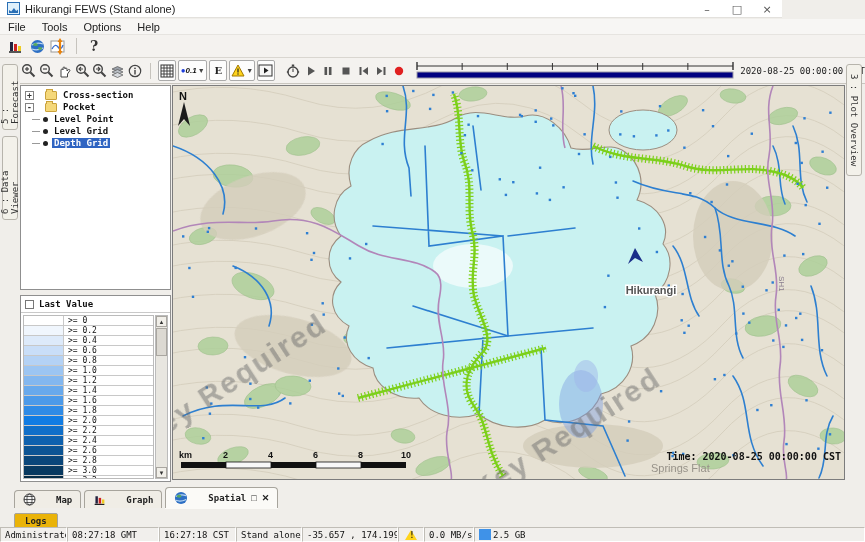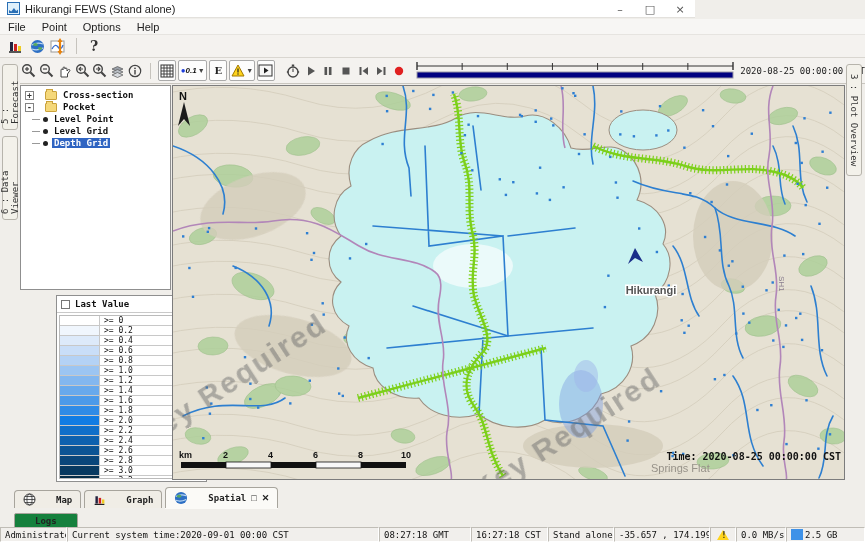--- a/index.html
+++ b/index.html
@@ -1,21 +1,21 @@
 <!DOCTYPE html>
 <html><head>
 <meta charset="utf-8">
 <style>
   * { margin:0; padding:0; box-sizing:border-box; }
   html,body { width:865px; height:542px; overflow:hidden; background:#fff;
     font-family:"Liberation Sans", sans-serif; }
   .app { position:relative; width:865px; height:542px; background:#f0eeea; }
 
   
-  .titlebar { position:absolute; left:0; top:0; width:695px; height:18px; background:#fff;
+  .titlebar { position:absolute; left:0; top:0; width:782px; height:18px; background:#fff;
     border-bottom:1px solid #e3e1dd; display:flex; align-items:center; }
   .app-icon { width:13px; height:13px; margin:0 5px 0 7px; border:1px solid #2a6fb5;
     background:#dff0fb; display:inline-block; position:relative; }
   .app-icon::after{ content:""; position:absolute; left:1px; right:1px; bottom:1px; height:5px;
     background:#2a6fb5; clip-path:polygon(0 100%,0 40%,25% 70%,55% 0,80% 60%,100% 30%,100% 100%); }
   .title-text { font-size:11px; color:#222; }
   .win-controls { margin-left:auto; display:flex; height:100%; }
   .win-btn { width:30px; height:18px; display:flex; align-items:center; justify-content:center;
     font-size:11px; color:#555; font-family:"DejaVu Sans", sans-serif; }
 
@@ -68,21 +68,21 @@
   .tree-row.leaf .connector { visibility:visible; }
   .t-icon { width:12px; height:9px; margin-right:4px; position:relative; flex:0 0 12px; }
   .tree-row.folder .t-icon { background:#f5d87a; border:1px solid #caa23c; border-radius:1px; }
   .tree-row.folder .t-icon::before { content:""; position:absolute; top:-3px; left:0; width:5px; height:2px;
     background:#f5d87a; border:1px solid #caa23c; border-bottom:none; }
   .tree-row.leaf .t-icon { width:5px; height:5px; flex:0 0 5px; border-radius:50%; background:#222; margin:0 4px 0 2px; }
   .t-label { white-space:nowrap; padding:0 2px; }
   .tree-row.selected .t-label { background:#2f64c2; color:#fff; }
 
   .legend-panel { position:absolute; left:0; top:210px; width:151px; height:187px; background:#fff;
-    border:1px solid #8f8f8f;margin-left:36px; }
+    border:1px solid #8f8f8f; }
   .legend-header { height:17px; display:flex; align-items:center; border-bottom:1px solid #c9c9c9; padding-left:4px; }
   .checkbox { width:9px; height:9px; border:1px solid #777; background:#fff; margin-right:5px; }
   .legend-title { font-family:"DejaVu Sans Mono", monospace; font-size:9px; font-weight:bold; color:#111; }
   .legend-rows { position:absolute; left:2px; top:19px; right:16px; bottom:2px; overflow:hidden;
     border:1px solid #bbb; }
   .legend-row { display:flex; height:10px; border-bottom:1px solid #c8c8c8; }
   .swatch { width:40px; border-right:1px solid #c8c8c8; }
   .legend-label { font-family:"DejaVu Sans Mono", monospace; font-size:8px; color:#111; padding-left:4px;
     display:flex; align-items:center; }
   .legend-scroll { position:absolute; right:2px; top:19px; width:13px; bottom:2px; background:#e8e6e0;
@@ -98,22 +98,22 @@
   .map-view svg { display:block; }
 
   
   .bottom-tabbar { position:absolute; left:14px; top:428px; height:22px; display:flex; align-items:flex-end; }
   .btab { height:18px; background:#f0ede6; border:1px solid #a7a49c; border-bottom:none;
     border-radius:4px 4px 0 0; display:flex; align-items:center; padding:0 8px; margin-right:3px; }
   .btab-label { font-family:"DejaVu Sans Mono", monospace; font-size:9px; font-weight:bold; color:#222; margin-left:20px; }
   .btab.active { height:21px; background:#fbfaf7; box-shadow:0 1px 0 #fbfaf7; }
   .tab-winbtn { font-size:9px; color:#222; margin-left:5px; font-weight:bold; }
   .logs-row { position:absolute; left:14px; top:452px; }
-  .logs-btn { height:16px; background:#15803d; border:1px solid #a7a49c; border-radius:2px;
-    font-family:"DejaVu Sans Mono", monospace; font-size:9px; font-weight:bold; color:#222; padding:1px 20px; }
+  .logs-btn { height:16px; background:#eab308; border:1px solid #a7a49c; border-radius:2px;
+    font-family:"DejaVu Sans Mono", monospace; font-size:9px; font-weight:bold; color:#222; padding:1px 10px; }
 
   
   .statusbar { position:absolute; left:0; top:469px; width:865px; height:15px; display:flex; background:#f1efec; }
   .cell { border:1px solid #c0bdb6; border-right-color:#fff; border-bottom-color:#fff; height:15px;
     font-family:"DejaVu Sans Mono", monospace; font-size:9px; color:#111; display:flex; align-items:center;
     padding:0 4px; white-space:nowrap; overflow:hidden; }
   .mem-bar { display:inline-block; width:12px; height:11px; background:#3f92e8; margin-right:2px; }
 
   .warn-tri { width:0; height:0; border-left:6px solid transparent; border-right:6px solid transparent;
     border-bottom:10px solid #ffd41c; position:relative; }
@@ -130,21 +130,21 @@
     <div class="win-controls">
       <span class="win-btn">–</span>
       <span class="win-btn">□</span>
       <span class="win-btn">×</span>
     </div>
   </div>
 
   <div class="menubar">
 
   <span class="menu-item">File</span>
-      <span class="menu-item">Point</span>
+      <span class="menu-item">Tools</span>
       <span class="menu-item">Options</span>
       <span class="menu-item">Help</span>
     </div>
 
   <div class="toolbar1">
     <span class="tb-btn">
       <svg width="16" height="16" viewBox="0 0 16 16">
         <line x1="2" y1="14" x2="14" y2="14" stroke="#222" stroke-width="1.5"></line>
         <rect x="3" y="4" width="3" height="9" fill="#23233f"></rect>
         <rect x="7" y="6" width="3" height="7" fill="#cc2222"></rect>
@@ -747,21 +747,20 @@
         <span class="tab-winbtn">✕</span>
       </div>
     </div>
 
     <div class="logs-row">
       <button class="logs-btn">Logs</button>
     </div>
 
     <div class="statusbar">
       <div class="cell" style="width:67px">Administrator</div>
-      <div class="cell" style="width:312px">Current system time:2020-09-01 00:00 CST</div>
       <div class="cell" style="width:92px">08:27:18 GMT</div>
       <div class="cell" style="width:77px">16:27:18 CST</div>
       <div class="cell" style="width:66px">Stand alone</div>
       <div class="cell" style="width:96px">-35.657 , 174.199</div>
       <div class="cell" style="width:26px;justify-content:center">
         <span class="warn-tri"></span>
       </div>
       <div class="cell" style="width:50px">0.0 MB/s</div>
       <div class="cell" style="flex:1">
         <span class="mem-bar"></span>

